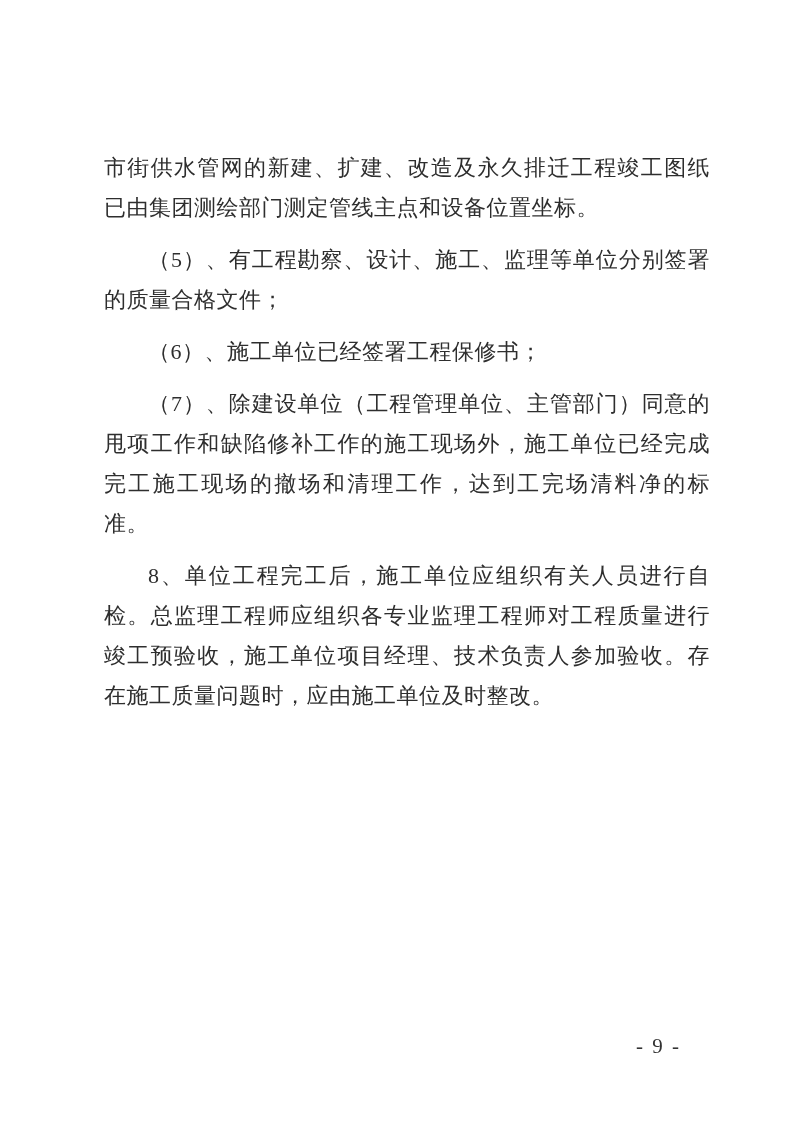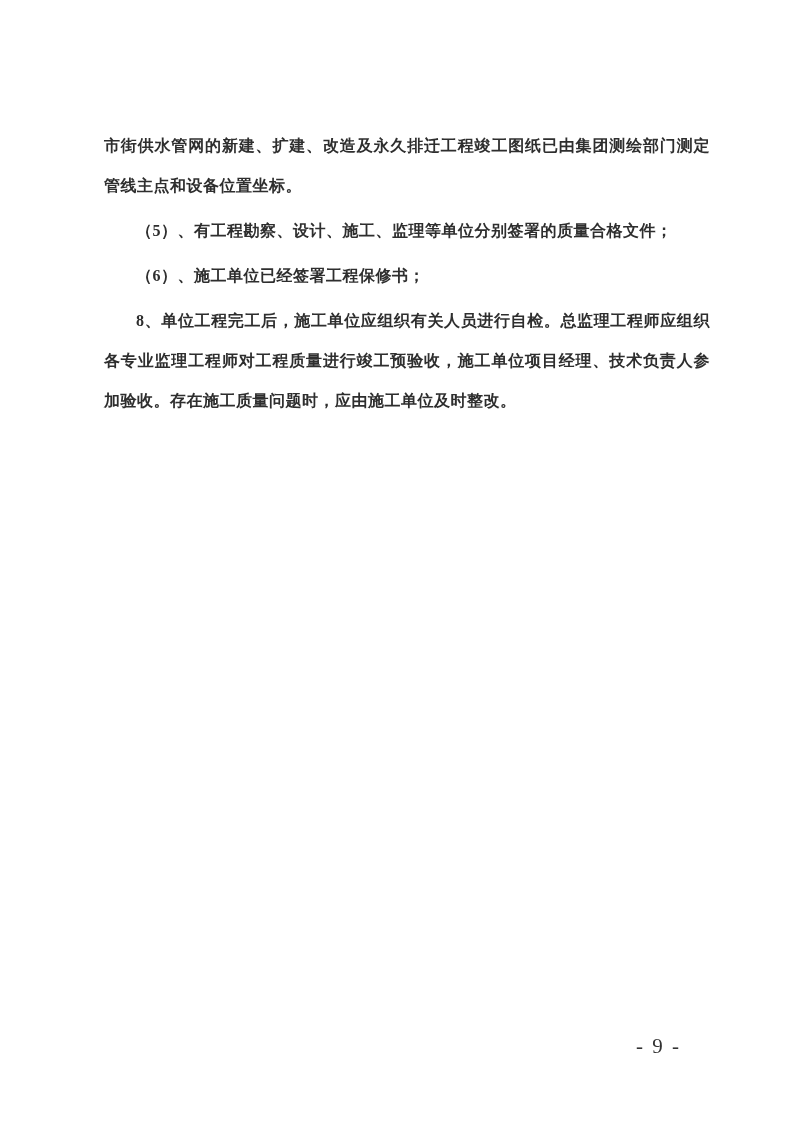--- a/index.html
+++ b/index.html
@@ -12,35 +12,34 @@
     width: 800px;
     height: 1131px;
     background: #ffffff;
     overflow: hidden;
     font-family: "Liberation Serif", "DejaVu Serif", serif;
     color: #2e2e2e;
   }
   .doc-body {
     position: absolute;
     left: 104px;
-    top: 126px;
+    top: 148px;
     width: 606px;
-    font-size: 16px;
+    font-size: 22px;
     line-height: 40px;
     text-align: justify;
     text-justify: inter-ideograph;
     letter-spacing: 0.5px;
-    font-weight: bold;
   }
   .doc-body p {
     margin: 0;
     padding: 0;
   }
   .doc-body p + p {
-    margin-top: 5px;
+    margin-top: 12px;
   }
   .doc-body p.indent {
     text-indent: 2em;
   }
   .page-number {
     position: absolute;
     left: 636px;
     top: 1031px;
     font-size: 21px;
     line-height: 30px;
@@ -51,18 +50,19 @@
 </style>
 </head>
 <body>
 
 <div class="page">
 
   <div class="doc-body">
     <p>市街供水管网的新建、扩建、改造及永久排迁工程竣工图纸已由集团测绘部门测定管线主点和设备位置坐标。</p>
     <p class="indent">（5）、有工程勘察、设计、施工、监理等单位分别签署的质量合格文件；</p>
     <p class="indent">（6）、施工单位已经签署工程保修书；</p>
+    <p class="indent">（7）、除建设单位（工程管理单位、主管部门）同意的甩项工作和缺陷修补工作的施工现场外，施工单位已经完成完工施工现场的撤场和清理工作，达到工完场清料净的标准。</p>
     <p class="indent">8、单位工程完工后，施工单位应组织有关人员进行自检。总监理工程师应组织各专业监理工程师对工程质量进行竣工预验收，施工单位项目经理、技术负责人参加验收。存在施工质量问题时，应由施工单位及时整改。</p>
   </div>
 
   <div class="page-number">- 9 -</div>
 
 </div>
 
 </body></html>

